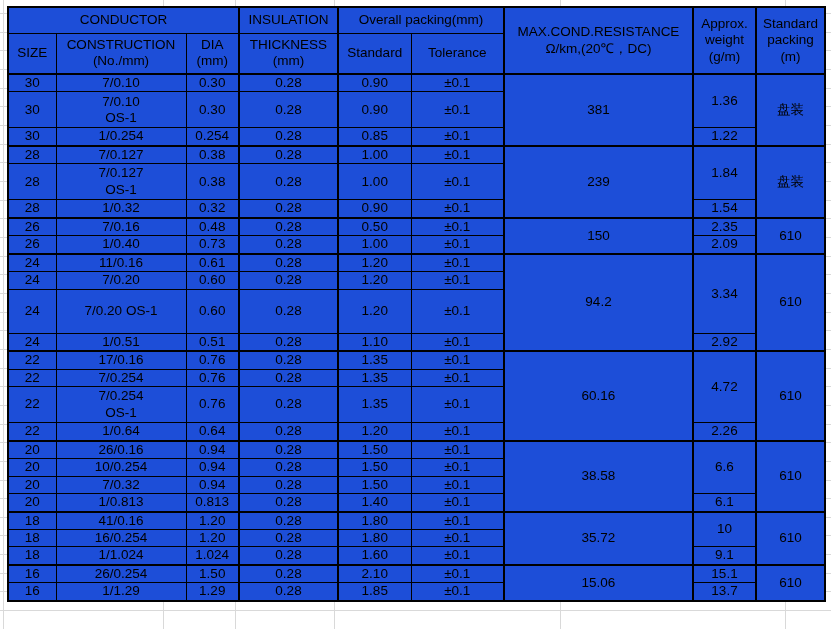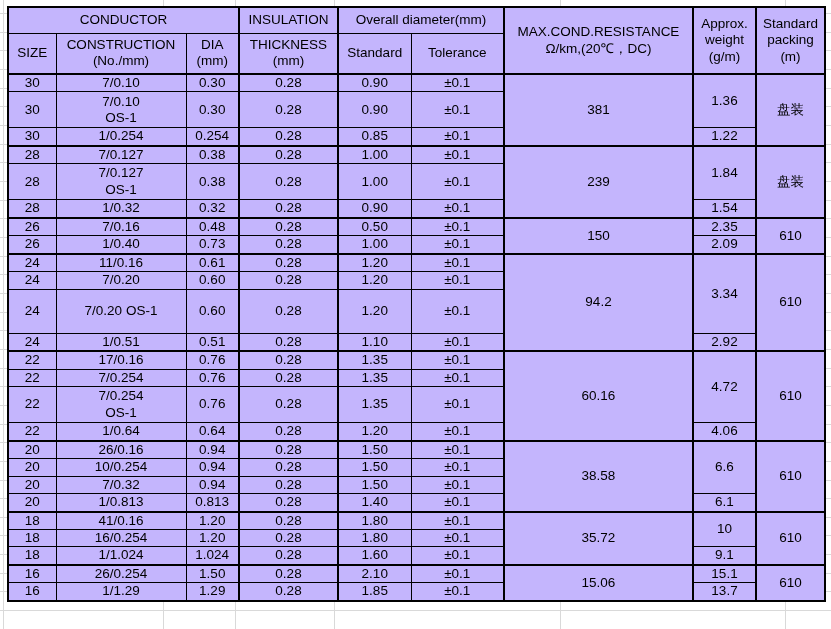--- a/index.html
+++ b/index.html
@@ -18,21 +18,21 @@
   
   #gridlines { position: absolute; inset: 0; z-index: 0; }
   #gridlines .hline { position: absolute; left: 0; width: 831px; height: 1px; background: #d9d9d9; }
   #gridlines .vline { position: absolute; top: 0; height: 629px; width: 1px; background: #d9d9d9; }
 
   table#spec {
     position: absolute;
     left: 7px;
     top: 6px;
     z-index: 1;
-    background: #c4b5fd;
+    background: #1d4ed8;
     border-collapse: collapse;
     table-layout: fixed;
     border: 2px solid #000;
   }
   #spec th, #spec td {
     border: 1px solid #000;
     text-align: center;
     vertical-align: middle;
     padding: 0 2px;
     font-weight: normal;
@@ -103,21 +103,21 @@
       <col style="width:73px">
       <col style="width:93px">
     <col style="width:189px">
       <col style="width:63px">
       <col style="width:69px">
   </colgroup>
   <thead>
     <tr class="h1">
       <th colspan="3">CONDUCTOR</th>
       <th class="thk">INSULATION</th>
-      <th colspan="2" class="thk">Overall diameter(mm)</th>
+      <th colspan="2" class="thk">Overall packing(mm)</th>
       <th rowspan="2" class="thk">MAX.COND.RESISTANCE
 Ω/km,(20℃，DC)</th>
       <th rowspan="2" class="thk">Approx.
 weight
 (g/m)</th>
       <th rowspan="2" class="thk">Standard
 packing
 (m)</th>
     </tr>
     <tr class="h2">
@@ -275,21 +275,21 @@
         <td class="thk">1.35</td>
         <td>±0.1</td>
       </tr>
       <tr>
         <td>22</td>
         <td>1/0.64</td>
         <td>0.64</td>
         <td class="thk">0.28</td>
         <td class="thk">1.20</td>
         <td>±0.1</td>
-        <td class="thk">4.06</td>
+        <td class="thk">2.26</td>
       </tr>
       <tr class="gs">
         <td>20</td>
         <td>26/0.16</td>
         <td>0.94</td>
         <td class="thk">0.28</td>
         <td class="thk">1.50</td>
         <td>±0.1</td>
         <td rowspan="4" class="thk">38.58</td>
         <td rowspan="3" class="thk">6.6</td>

